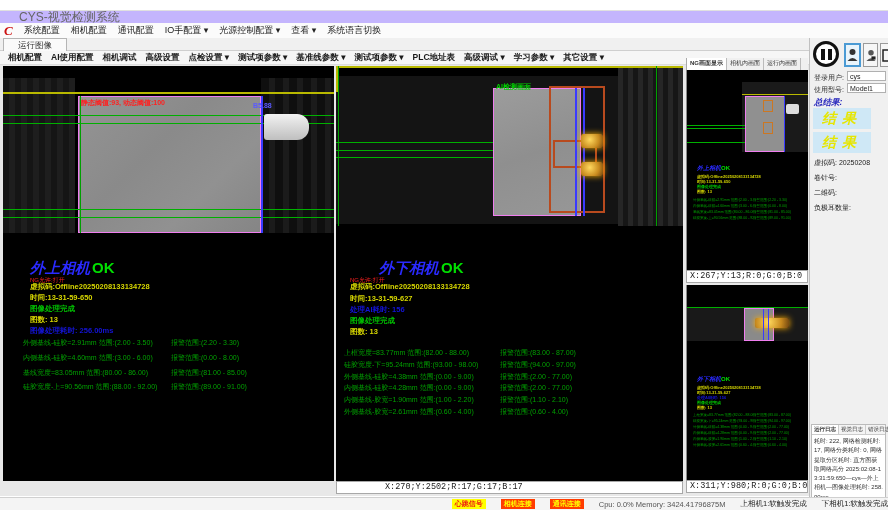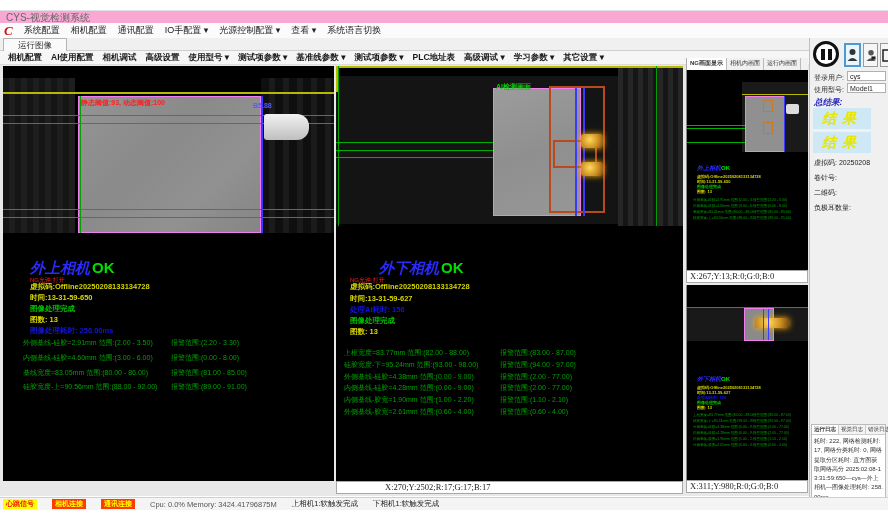--- a/index.html
+++ b/index.html
@@ -2,41 +2,41 @@
 <html><head>
 <meta charset="utf-8">
 <style>
   * { margin:0; padding:0; box-sizing:border-box; }
   html,body { width:888px; height:522px; background:#fff; overflow:hidden;
     font-family:"Liberation Sans", sans-serif; }
   .abs { position:absolute; }
   #stage { position:relative; width:888px; height:522px; }
 
   
-  #titlebar { top:10px; left:0; width:888px; height:13px; background:#f9a8d4;
-    border-top:1px solid #e0e0e0; font-size:10px; color:#666; line-height:13px; padding-left:6px; }
+  #titlebar { top:10px; left:0; width:888px; height:13px; background:#c4b5fd;
+    border-top:1px solid #e0e0e0; font-size:12px; color:#666; line-height:13px; padding-left:19px; }
   #menubar { top:23px; left:0; width:888px; height:15px; background:#fbfbfb;
     display:flex; align-items:center; gap:11px; padding-left:4px; }
   #logo { color:#cc1111; font-family:"Liberation Serif", serif; font-style:italic;
     font-weight:bold; font-size:13px; line-height:13px; }
   .menu-item { font-size:9px; color:#222; white-space:nowrap; cursor:default; }
   #tabstrip { top:38px; left:0; width:888px; height:13px; background:#f0f0f0;
     border-bottom:1px solid #cfcfcf; }
   #runtab { position:absolute; left:3px; top:0; height:13px; padding:0 14px; background:#fafafa;
     border:1px solid #b5b5b5; border-bottom:none; font-size:8.5px; color:#333; line-height:12px; }
   #toolbar { top:51px; left:0; width:888px; height:14px; background:#f6f6f6;
     display:flex; align-items:center; gap:9px; padding-left:8px; border-bottom:1px solid #ddd; }
   .tool-item { font-size:8.5px; color:#1a1a1a; font-weight:bold; white-space:nowrap; }
 
   
   #workspace-bg { top:65px; left:0; width:888px; height:431px; background:#e8e8e8; }
   .view { background:#000; overflow:hidden; }
   #view-left  { left:3px;   top:66px; width:331px; height:415px; }
   #view-right { left:336px; top:66px; width:347px; height:415px; }
-  .vstatus { background:#fff; border:1px solid #a8a8a8; font-family:Liberation Serif, serif;
+  .vstatus { background:#fff; border:1px solid #a8a8a8; font-family:Liberation Mono, monospace;
     font-size:8.5px; color:#222; line-height:11px; padding-left:3px; }
   #status-left  { left:3px;   top:481px; width:331px; height:13px; }
   #status-right { left:336px; top:481px; width:347px; height:13px;padding-left:48px; }
 
   
   .band-l1 { left:0; top:12px; width:72px; height:155px;
     background:repeating-linear-gradient(90deg,#151515 0 6px,#1e1e1e 6px 12px); }
   .band-l2 { left:258px; top:12px; width:73px; height:155px;
     background:repeating-linear-gradient(90deg,#0f0f0f 0 8px,#1b1b1b 8px 14px); }
   .yline-l { left:0; top:26px; width:331px; height:2px; background:#b9b900; }
@@ -115,21 +115,21 @@
     text-align:center; line-height:21px; font-style:italic; }
   .side-label { font-size:7px; color:#222; white-space:nowrap; }
   #logpanel { left:811px; top:424px; width:75px; height:81px; background:#fff; border:1px solid #bbb; }
   .log-tabs { display:flex; border-bottom:1px solid #ccc; background:#f4f4f4; }
   .log-tab { font-size:5.5px; color:#333; padding:1px 2px; border-right:1px solid #ccc; white-space:nowrap; }
   .log-tab.active { background:#fff; font-weight:bold; }
   #logtext { font-size:6px; color:#333; line-height:1.55; padding:2px; word-break:break-all; }
 
   
   #statusbar { top:497px; left:0; width:888px; height:13px; background:#f4f4f4;
-    border-top:1px solid #d0d0d0; display:flex; align-items:center; gap:15px; padding-left:3px; }
+    border-top:1px solid #d0d0d0; display:flex; align-items:center; gap:15px; padding-left:3px;justify-content:flex-end; }
   .chip { font-size:7px; font-weight:bold; padding:0 3px; line-height:10px; white-space:nowrap; }
   .chip-heart { background:#ffff00; color:#ee1111; }
   .chip-red { background:#ff3c00; color:#ffff00; }
   .sb-text { font-size:7.5px; color:#555; white-space:nowrap; }
   .sb-dark { color:#222; }
 </style>
 </head>
 <body>
 
 <div id="stage">
@@ -149,21 +149,21 @@
 
   <div id="tabstrip" class="abs">
     <div id="runtab">运行图像</div>
   </div>
 
   <div id="toolbar" class="abs">
     <span class="tool-item">相机配置</span>
     <span class="tool-item">AI使用配置</span>
     <span class="tool-item">相机调试</span>
     <span class="tool-item">高级设置</span>
-    <span class="tool-item">使用型号 ▾</span>
+    <span class="tool-item">点检设置 ▾</span>
     <span class="tool-item">测试项参数 ▾</span>
     <span class="tool-item">基准线参数 ▾</span>
     <span class="tool-item">测试项参数 ▾</span>
     <span class="tool-item">PLC地址表</span>
     <span class="tool-item">高级调试 ▾</span>
     <span class="tool-item">学习参数 ▾</span>
     <span class="tool-item">其它设置 ▾</span>
   </div>
 
   <div id="workspace-bg" class="abs"></div>

